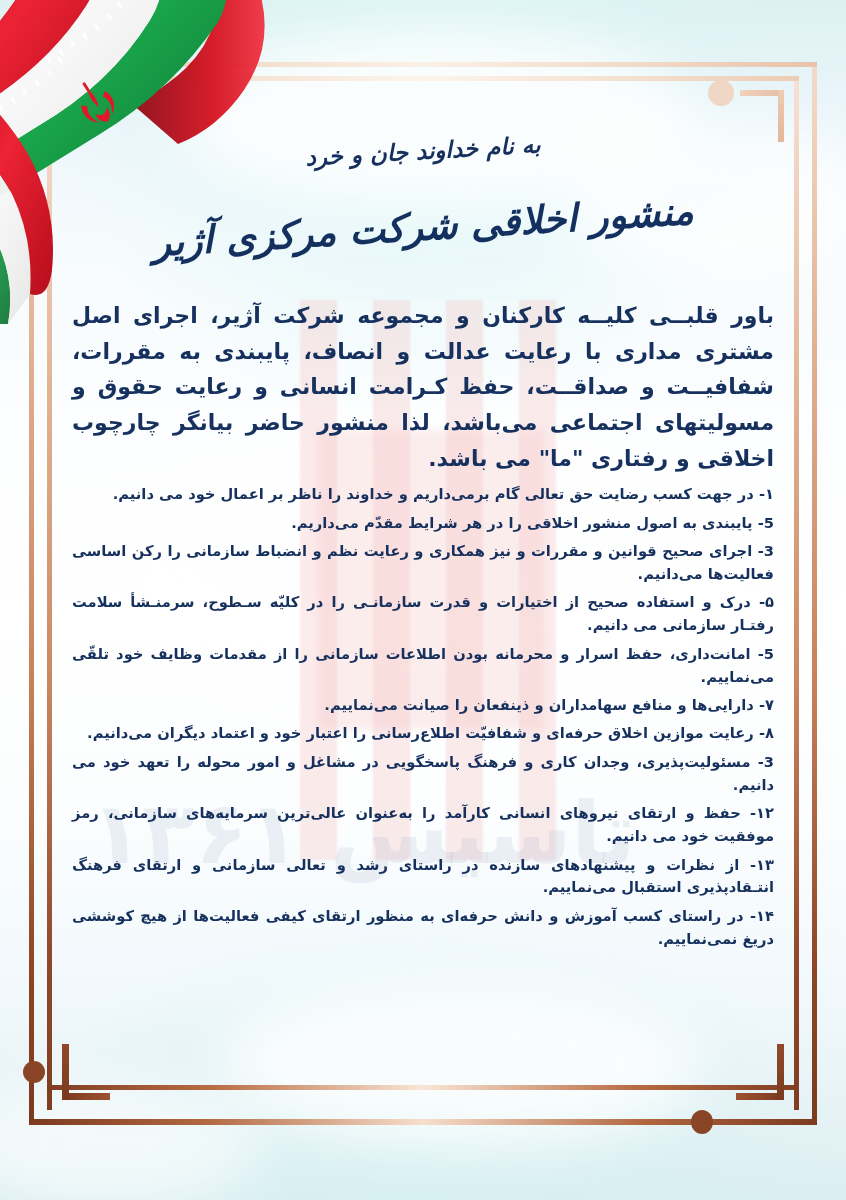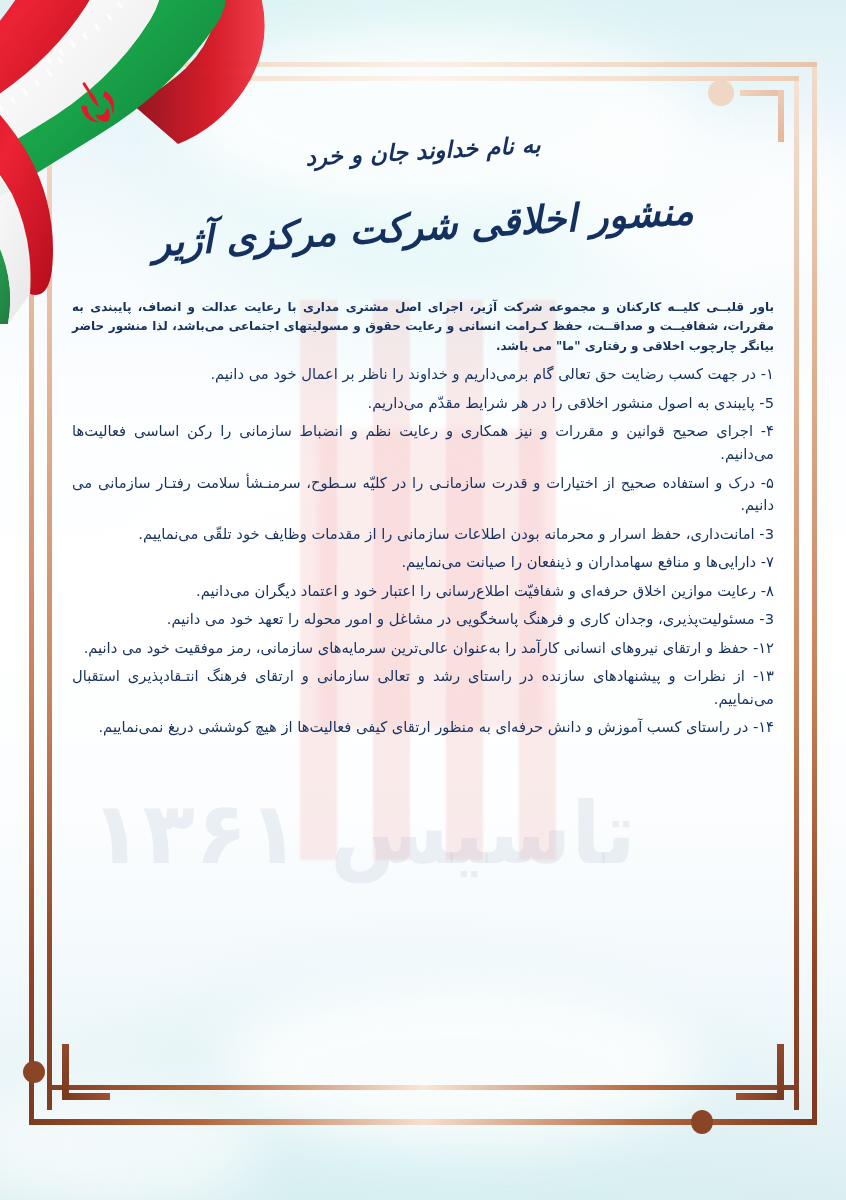--- a/index.html
+++ b/index.html
@@ -185,35 +185,35 @@
 
   .body-wrap {
     position: absolute;
     top: 298px;
     right: 72px;
     left: 72px;
     direction: rtl;
     color: #17315f;
   }
   .intro {
-    font-size: 12px;
+    font-size: 22px;
     font-weight: 700;
     line-height: 1.62;
     text-align: justify;
     text-align-last: right;
     margin: 0 0 7px 0;
   }
   ol.charter {
     list-style: none;
     margin: 0;
     padding: 0;
   }
   ol.charter li {
     font-size: 14.7px;
-    font-weight: 400;
+    font-weight: 700;
     line-height: 1.56;
     text-align: justify;
     text-align-last: right;
     margin: 0 0 5.5px 0;
     color: #17315f;
   }
 </style>
 </head>
 <body>
 
@@ -339,23 +339,23 @@
   </div>
 
   <div class="bismillah">به نام خداوند جان و خرد</div>
   <div class="main-title">منشور اخلاقی شرکت مرکزی آژیر</div>
 
   <div class="body-wrap">
     <p class="intro">باور قلبــی کلیــه کارکنان و مجموعه شرکت آژیر، اجرای اصل مشتری مداری با رعایت عدالت و انصاف، پایبندی به مقررات، شفافیــت و صداقــت، حفظ کـرامت انسانی و رعایت حقوق و مسولیتهای اجتماعی می‌باشد، لذا منشور حاضر بیانگر چارچوب اخلاقی و رفتاری "ما" می باشد.</p>
     <ol class="charter">
       <li>۱- در جهت کسب رضایت حق تعالی گام برمی‌داریم و خداوند را ناظر بر اعمال خود می دانیم.</li>
       <li>5- پایبندی به اصول منشور اخلاقی را در هر شرایط مقدّم می‌داریم.</li>
-      <li>۴- اجرای صحیح قوانین و مقررات و نیز همکاری و رعایت نظم و انضباط سازمانی را رکن اساسی فعالیت‌ها می‌دانیم.</li>
+      <li>3- اجرای صحیح قوانین و مقررات و نیز همکاری و رعایت نظم و انضباط سازمانی را رکن اساسی فعالیت‌ها می‌دانیم.</li>
       <li>۵-  درک و استفاده صحیح از اختیارات و قدرت سازمانـی را در کلیّه سـطوح، سرمنـشأ سلامت رفتـار سازمانی می دانیم.</li>
-      <li>3- امانت‌داری، حفظ اسرار و محرمانه بودن اطلاعات سازمانی را از مقدمات وظایف خود تلقّی می‌نماییم.</li>
+      <li>5- امانت‌داری، حفظ اسرار و محرمانه بودن اطلاعات سازمانی را از مقدمات وظایف خود تلقّی می‌نماییم.</li>
       <li>۷- دارایی‌ها و منافع سهامداران و ذینفعان را صیانت می‌نماییم.</li>
       <li>۸- رعایت موازین اخلاق حرفه‌ای و شفافیّت اطلاع‌رسانی را اعتبار خود و اعتماد دیگران می‌دانیم.</li>
       <li>3- مسئولیت‌پذیری، وجدان کاری و فرهنگ پاسخگویی در مشاغل و امور محوله را تعهد خود می دانیم.</li>
       <li>۱۲- حفظ و ارتقای نیروهای انسانی کارآمد را به‌عنوان عالی‌ترین سرمایه‌های سازمانی، رمز موفقیت خود می دانیم.</li>
       <li>۱۳-  از نظرات و پیشنهادهای سازنده در راستای رشد و تعالی سازمانی و ارتقای فرهنگ انتـقادپذیری استقبال می‌نماییم.</li>
       <li>۱۴- در راستای کسب آموزش و دانش حرفه‌ای به منظور ارتقای کیفی فعالیت‌ها از هیچ کوششی دریغ نمی‌نماییم.</li>
     </ol>
   </div>
 
 </div>

